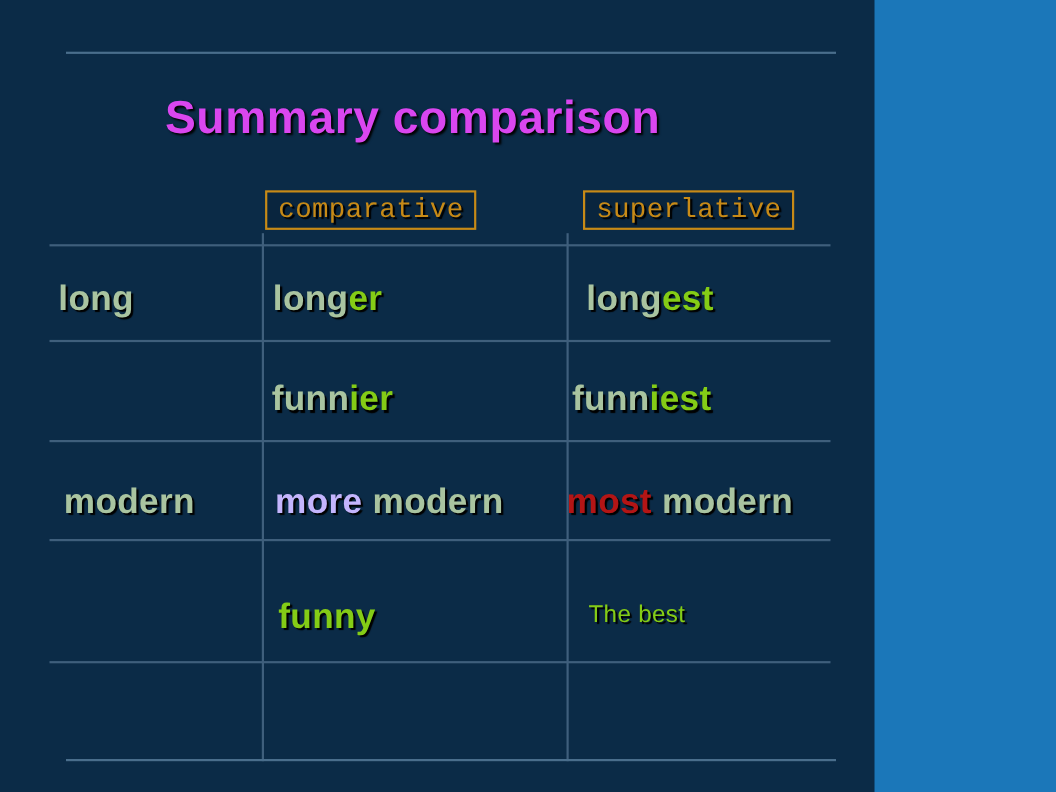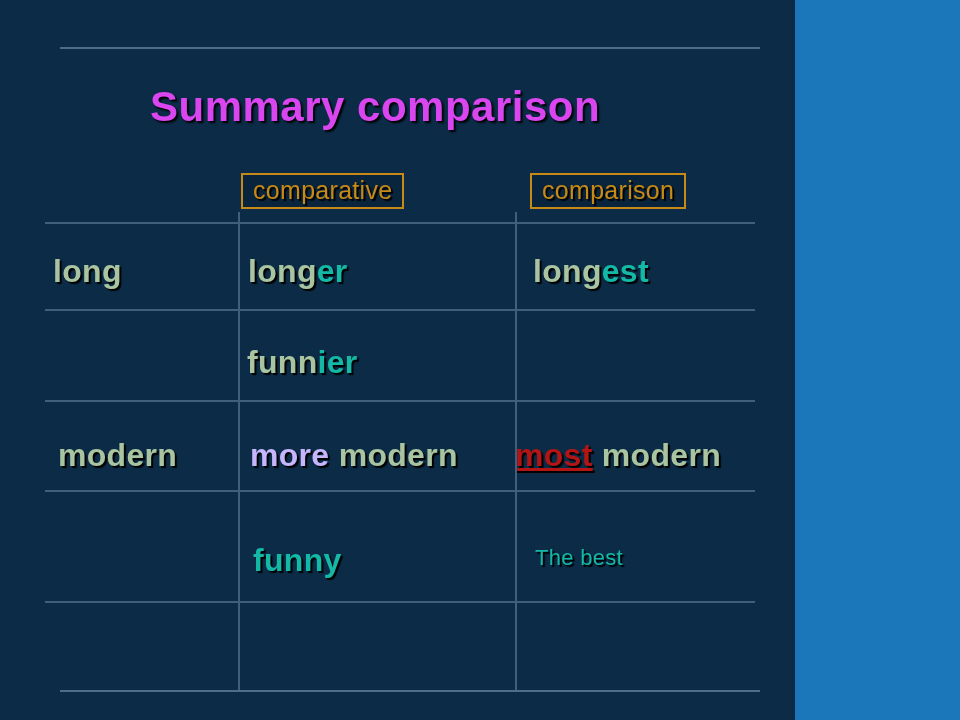--- a/index.html
+++ b/index.html
@@ -41,20 +41,21 @@
   .hdr {
     position: absolute;
     top: 173px;
     border: 2px solid #c78a17;
     color: #c78a17;
     background: rgba(0,0,0,0.12);
     padding: 1px 10px 2px 10px;
     font-size: 25px;
     letter-spacing: 0.3px;
     text-shadow: 2px 2px 1px #000;
+    font-family: Liberation Mono, monospace;
   }
   .hdr.comp { left: 241px; }
   .hdr.sup  { left: 530px; }
   .vline-left {
     position: absolute;
     left: 238px;
     top: 212px;
     height: 480px;
     width: 0;
     border-left: 2px solid #3f5f7c;
@@ -86,23 +87,23 @@
     color: #a9c4a0;
     font-size: 32px;
     font-weight: 600;
     text-shadow: 2px 2px 1px #000;
     letter-spacing: 0.3px;
   }
   .cell.c1 {  }
   .cell.c2 { }
   .cell.c3 { }
   .seg.base   { color: #a9c4a0; }
-  .seg.suffix { color: #14b8a6; }
+  .seg.suffix { color: #84cc16; }
   .seg.more   { color: #c4b5fd; }
-  .seg.most   { color: #b31515; text-decoration: underline; }
+  .seg.most   { color: #b31515; }
   .cell.small {
     font-size: 22px;
     font-weight: normal;
   }
   .bottom-rule {
     position: absolute;
     left: 60px;
     bottom: 28px;
     width: 700px;
     height: 0;
@@ -112,39 +113,42 @@
 </head>
 <body>
 
 <div class="slide">
 
   <div class="top-rule"></div>
 
   <div class="title">Summary comparison</div>
 
   <div class="hdr comp">comparative</div>
-  <div class="hdr sup">comparison</div>
+  <div class="hdr sup">superlative</div>
 
   <div class="hrule" style="top:222px"></div>
 
   <div class="row" style="top:253px">
     <div class="cell c1" style="left:53px">long</div>
     <div class="cell c2" style="left:248px">
       <span class="seg base">long</span><span class="seg suffix">er</span>
     </div>
     <div class="cell c3" style="left:533px">
       <span class="seg base">long</span><span class="seg suffix">est</span>
     </div>
   </div>
 
   <div class="hrule" style="top:309px"></div>
 
   <div class="row" style="top:344px">
     <div class="cell c2" style="left:247px">
       <span class="seg base">funn</span><span class="seg suffix">ier</span>
+    </div>
+    <div class="cell c3" style="left:520px">
+      <span class="seg base">funn</span><span class="seg suffix">iest</span>
     </div>
   </div>
 
   <div class="hrule" style="top:400px"></div>
 
   <div class="row" style="top:437px">
     <div class="cell c1" style="left:58px">modern</div>
     <div class="cell c2" style="left:250px">
       <span class="seg more">more</span><span>&nbsp;</span><span class="seg base">modern</span>
     </div>

